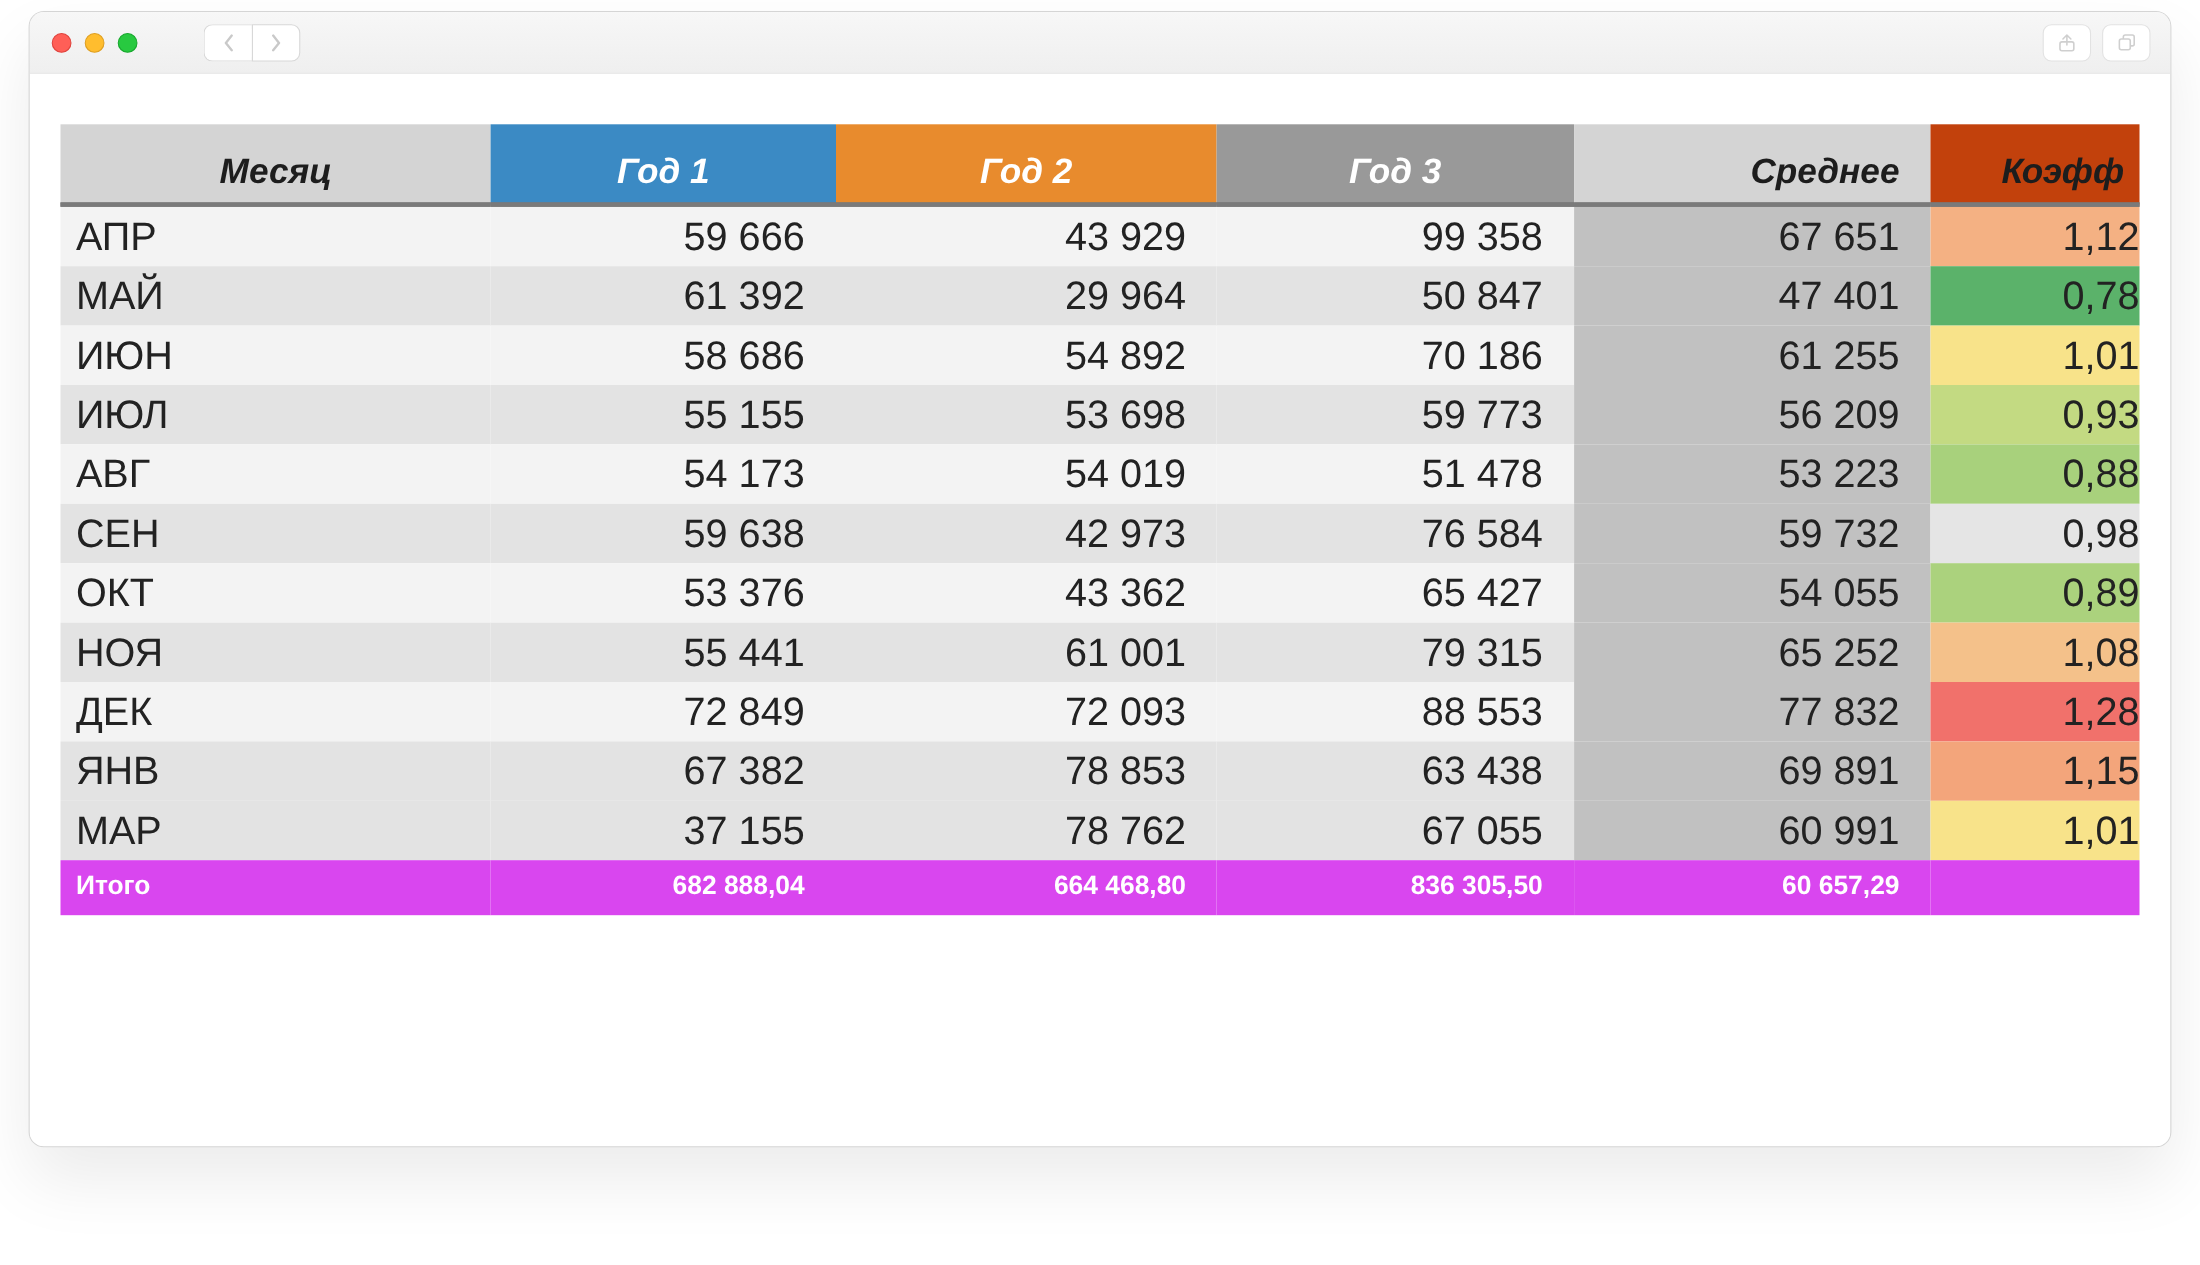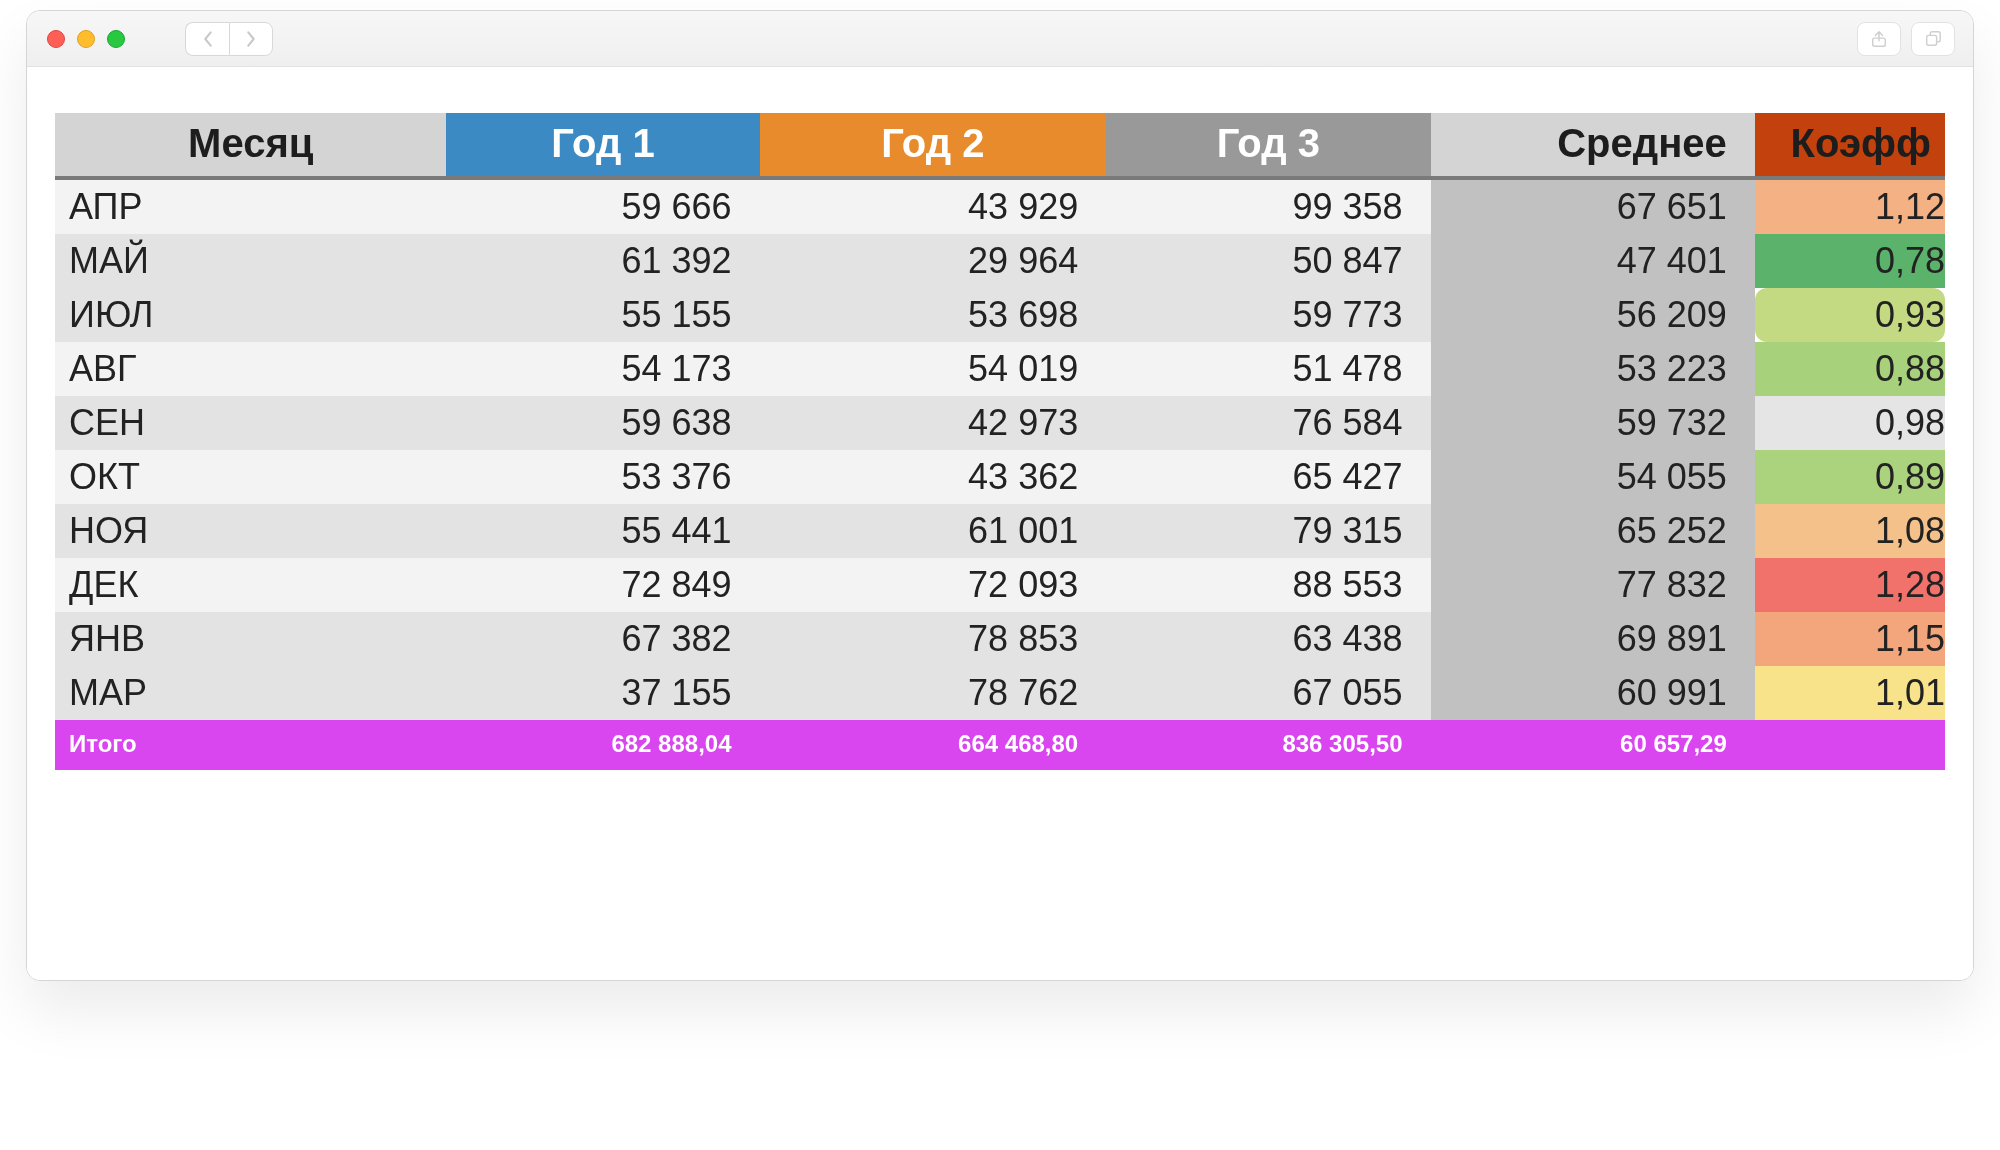--- a/index.html
+++ b/index.html
@@ -49,22 +49,22 @@
 
   table { width:100%; border-collapse:collapse; table-layout:fixed; }
   col.c-month{width:350px;}
   col.c-y1{width:280px;}
   col.c-y2{width:310px;}
   col.c-y3{width:290px;}
   col.c-avg{width:290px;}
   col.c-coef{width:170px;}
 
   th {
-    font-size:40px; font-weight:700;
-    padding:8px 14px 10px; text-align:center; color:#1d1d1d;
+    font-size:32px; font-style:italic; font-weight:700;
+    padding:24px 14px 10px; text-align:center; color:#1d1d1d;
     border-bottom:4px solid #7a7a7a;
   }
   th.h-month { background:#d4d4d4; }
   th.h-y1 { background:#3b8ac4; color:#fff;margin-left:16px; }
   th.h-y2 { background:#e88b2d; color:#fff; }
   th.h-y3 { background:#999999; color:#fff; }
   th.h-avg { background:#d4d4d4; text-align:right; padding-right:28px;}
   th.h-coef{ background:#c2410c; text-align:right; padding-right:14px;}
 
   tbody td {
@@ -152,27 +152,35 @@
             <td class="num coef" style="background: rgb(244, 177, 131);">1,12</td>
           </tr>
           <tr class="rowB">
             <td class="month c-default">МАЙ</td>
             <td class="num c-default">61 392</td>
             <td class="num c-default">29 964</td>
             <td class="num c-default">50 847</td>
             <td class="num avgcell">47 401</td>
             <td class="num coef" style="background: rgb(91, 178, 106);">0,78</td>
           </tr>
+          <tr class="rowA">
+            <td class="month c-default">ИЮН</td>
+            <td class="num c-default">58 686</td>
+            <td class="num c-default">54 892</td>
+            <td class="num c-default">70 186</td>
+            <td class="num avgcell">61 255</td>
+            <td class="num coef" style="background: rgb(248, 227, 138);">1,01</td>
+          </tr>
           <tr class="rowB">
             <td class="month c-default">ИЮЛ</td>
             <td class="num c-default">55 155</td>
             <td class="num c-default">53 698</td>
             <td class="num c-default">59 773</td>
             <td class="num avgcell">56 209</td>
-            <td class="num coef" style="background: rgb(195, 218, 130); border-radius: 12px;">0,93</td>
+            <td class="num coef" style="background: rgb(195, 218, 130);">0,93</td>
           </tr>
           <tr class="rowA">
             <td class="month c-default">АВГ</td>
             <td class="num c-default">54 173</td>
             <td class="num c-default">54 019</td>
             <td class="num c-default">51 478</td>
             <td class="num avgcell">53 223</td>
             <td class="num coef" style="background: rgb(168, 209, 124);">0,88</td>
           </tr>
           <tr class="rowB">

